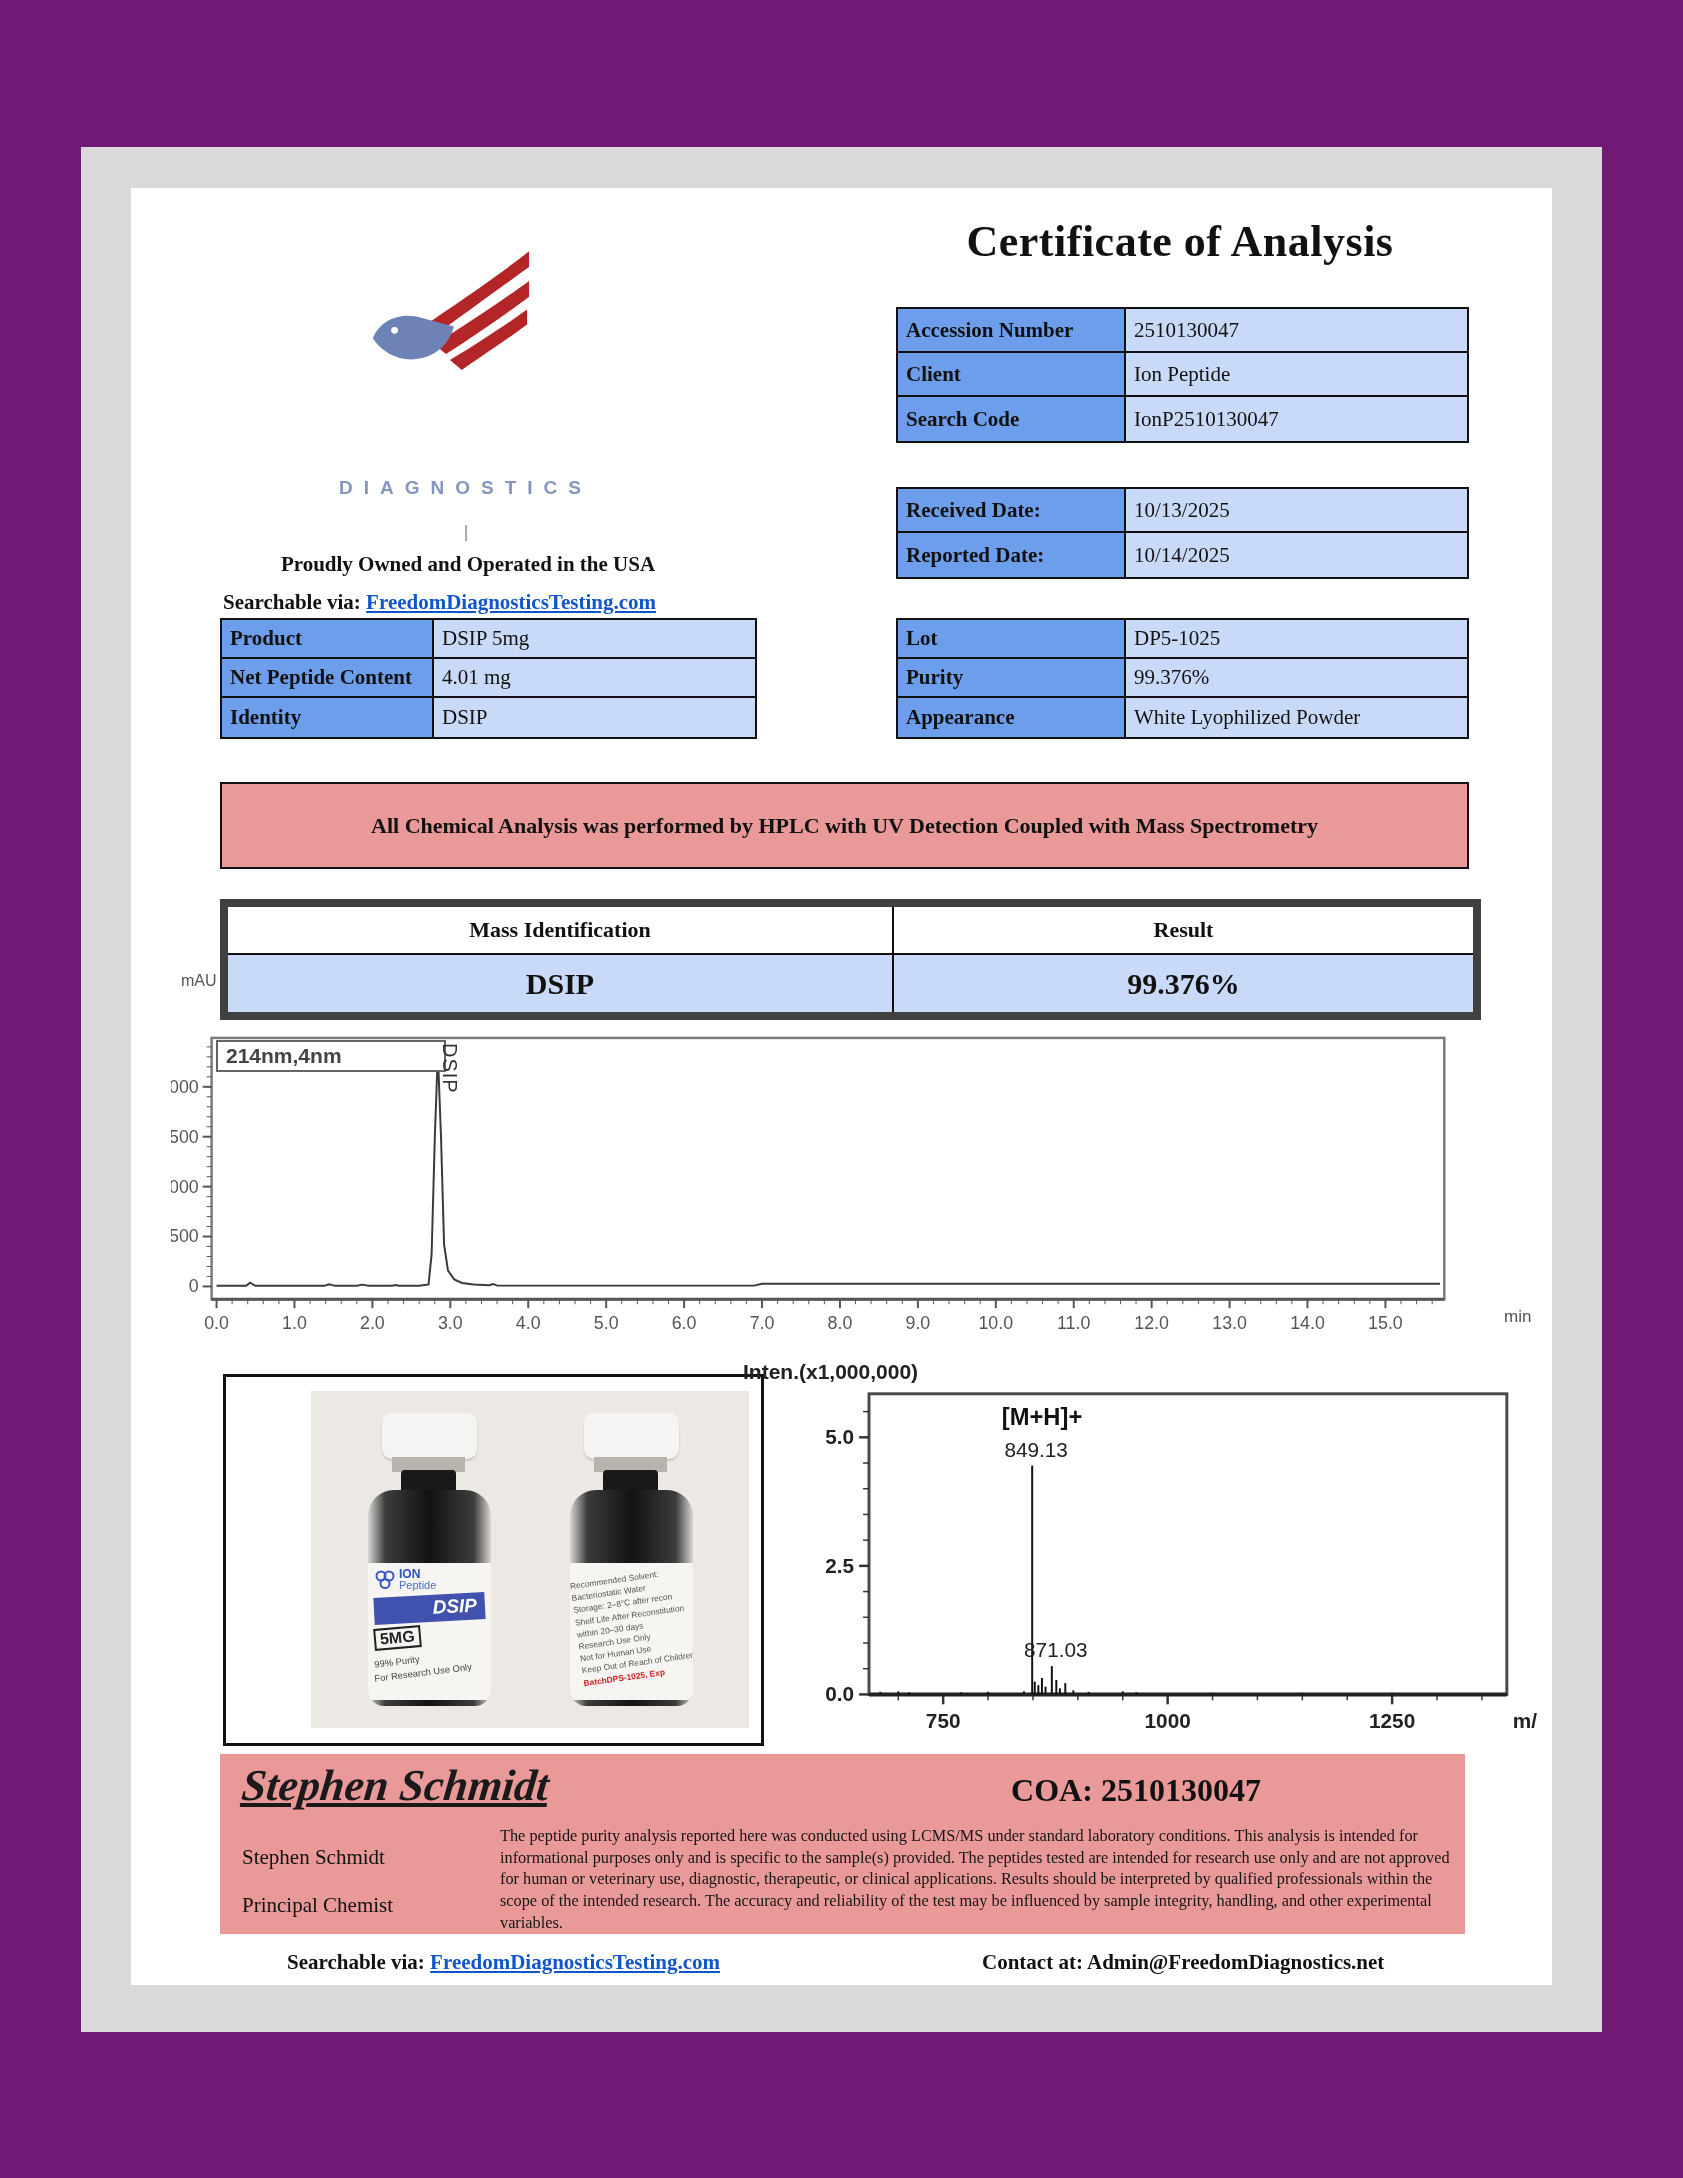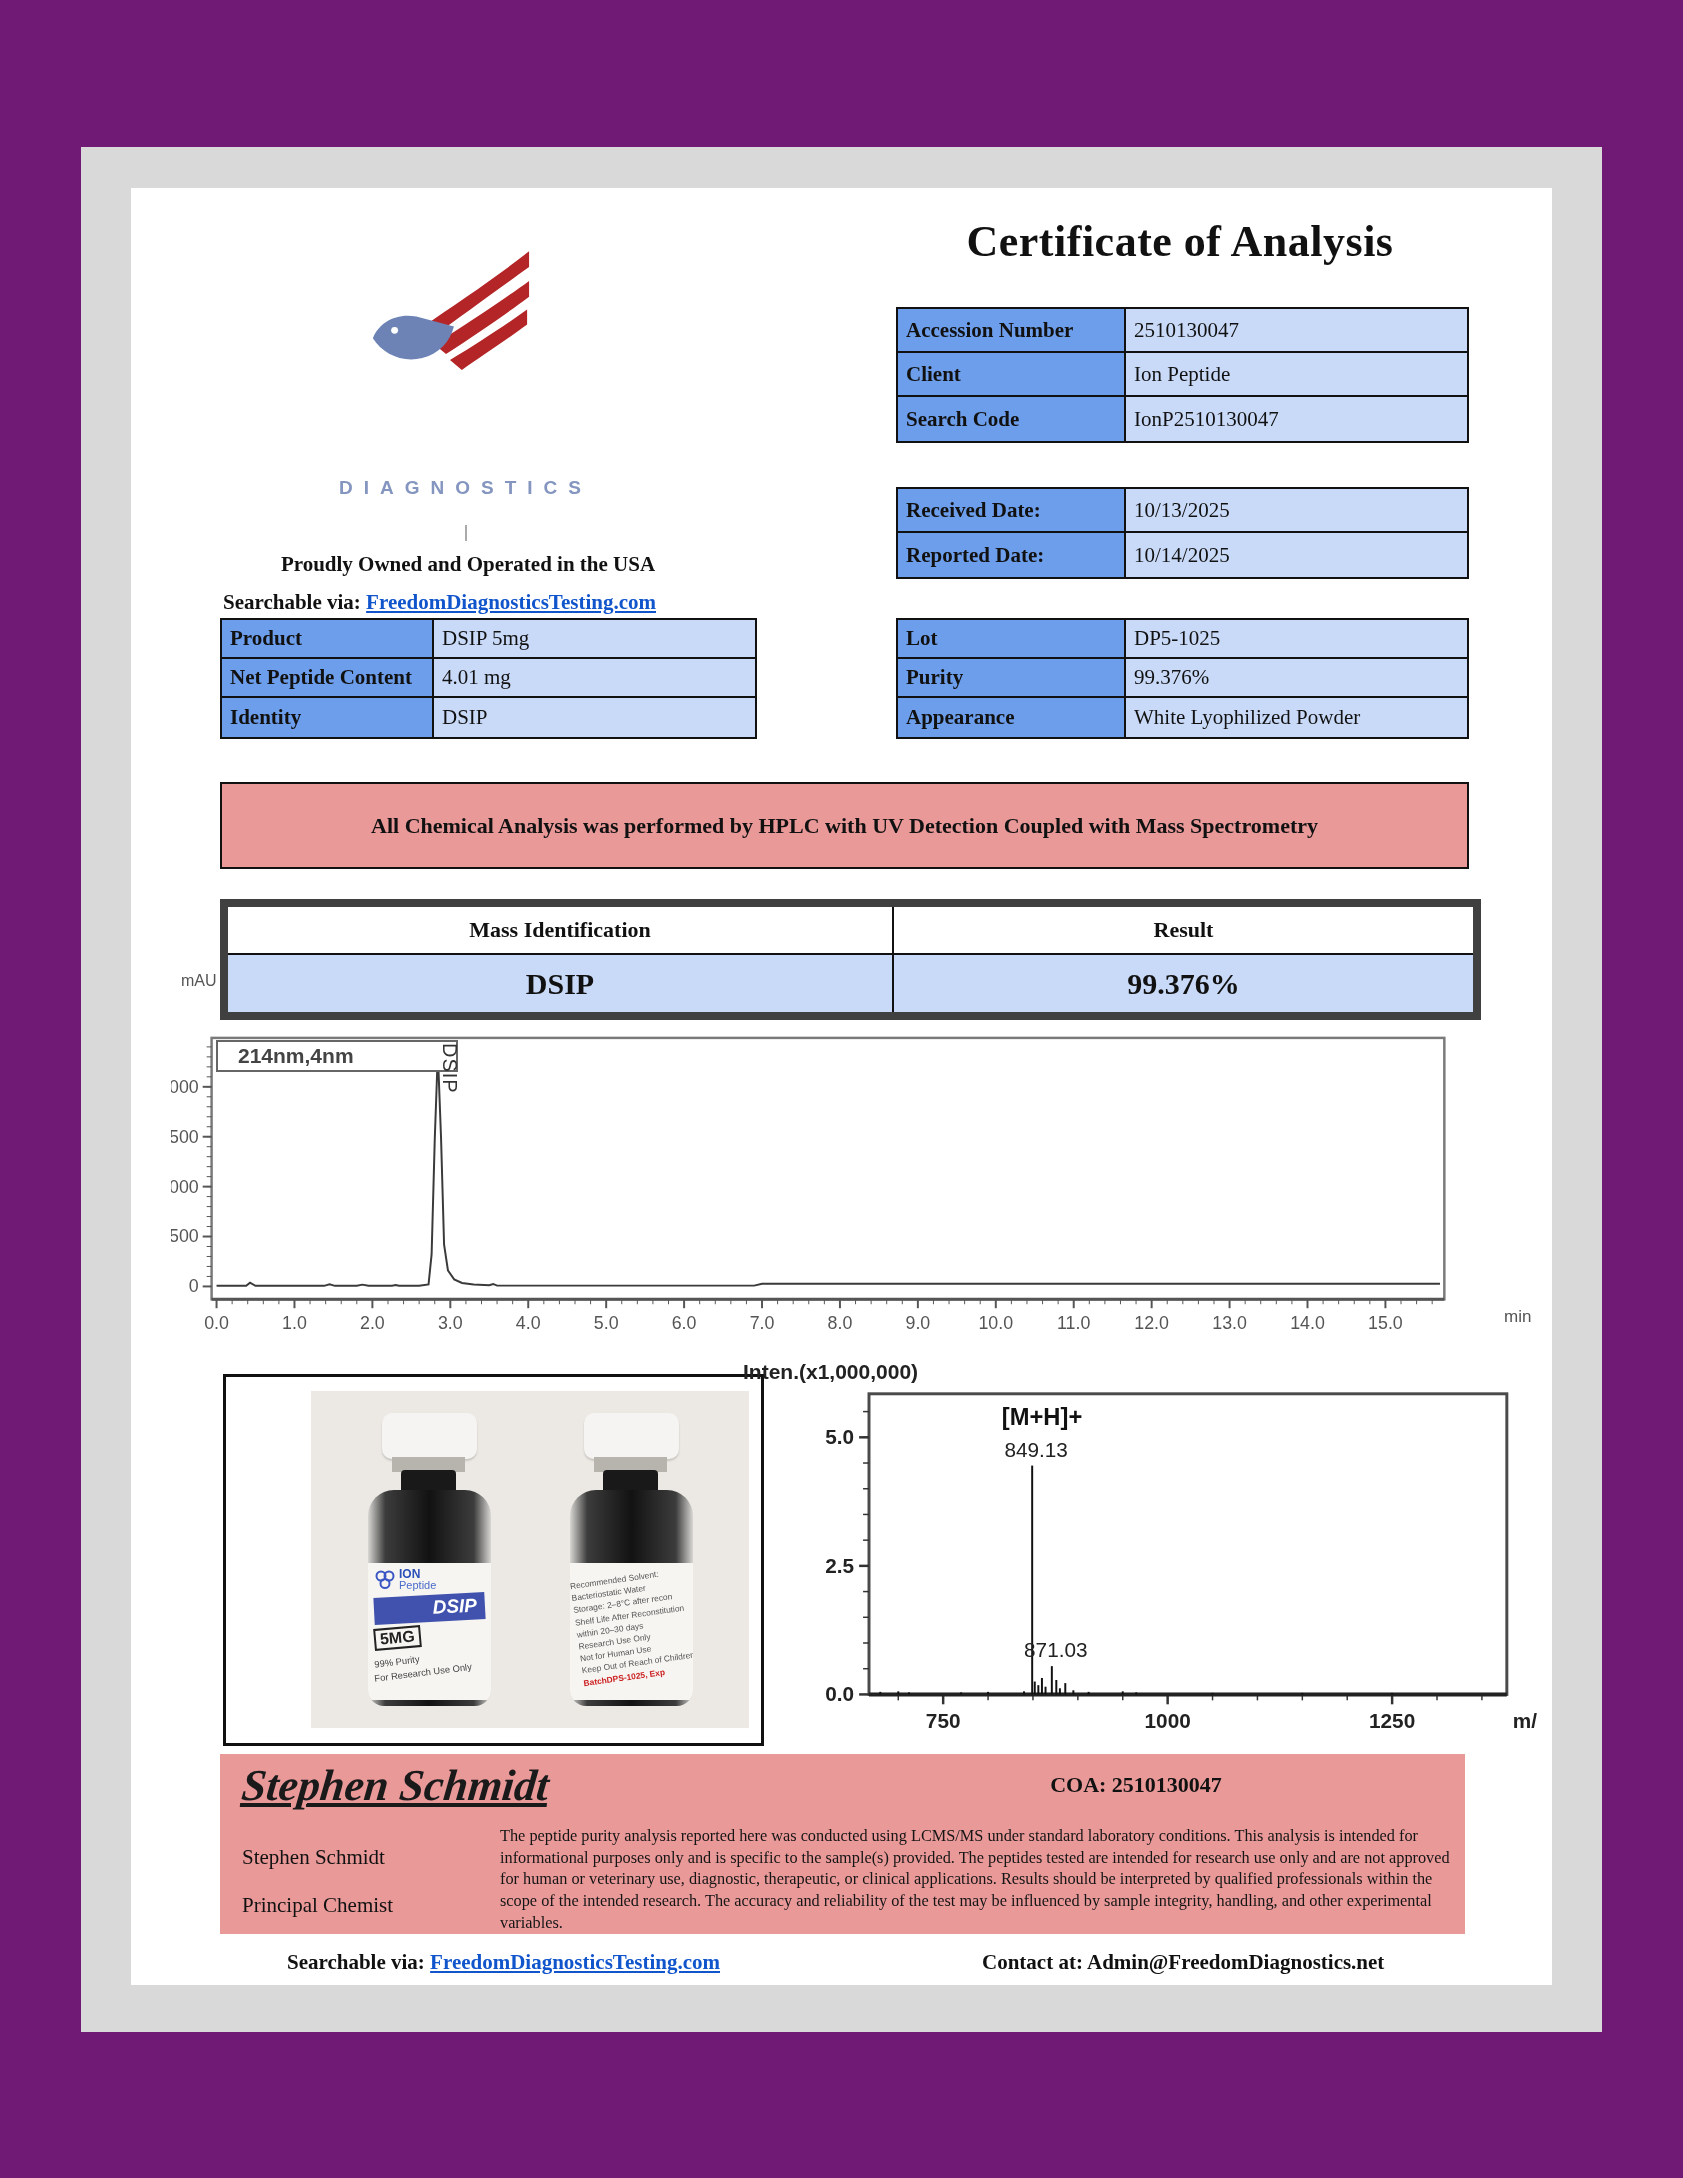--- a/index.html
+++ b/index.html
@@ -34,21 +34,21 @@
 
   
   .results{left:89px;top:711px;width:1245px;display:grid;grid-template-columns:666px 1fr;grid-template-rows:48px 57px;border:8px solid #404040;}
   .results>div{display:flex;align-items:center;justify-content:center;}
   .rh{background:#fff;font-weight:bold;font-size:22px;border-bottom:2px solid #111;}
   .rv{background:#c9daf8;font-weight:bold;font-size:30px;}
   .cdiv{border-right:2px solid #111;}
 
   
   .mau-label{left:50px;top:784px;font-family:"Liberation Sans",sans-serif;font-size:16px;color:#555;}
-  .detector-box{left:85px;top:852px;width:218px;height:28px;border:2px solid #666;background:#fff;display:flex;align-items:center;padding-left:20px;font-family:"Liberation Sans",sans-serif;font-weight:bold;font-size:21px;color:#444;}
+  .detector-box{left:85px;top:852px;width:218px;height:28px;border:2px solid #666;background:#fff;display:flex;align-items:center;padding-left:8px;font-family:"Liberation Sans",sans-serif;font-weight:bold;font-size:21px;color:#444;}
   .peak-label{left:307px;top:855px;writing-mode:vertical-rl;font-family:"Liberation Sans",sans-serif;font-size:20px;color:#333;letter-spacing:1px;}
   .min-label{left:1373px;top:1119px;font-family:"Liberation Sans",sans-serif;font-size:17px;color:#555;}
   .axlbl{font-family:"Liberation Sans",sans-serif;font-size:18px;fill:#555;}
 
   
   .vial-box{left:92px;top:1186px;width:535px;height:366px;border:3px solid #111;background:#fff;}
   .photo{position:absolute;left:85px;top:14px;width:438px;height:337px;background:#ece9e4;display:flex;justify-content:center;gap:14px;padding-top:22px;box-sizing:border-box;}
   .vial{position:relative;width:188px;height:297px;}
   .cap{position:absolute;left:47px;top:0;width:95px;height:46px;background:#f5f4f2;border-radius:10px;box-shadow:0 2px 2px rgba(0,0,0,.15);}
   .collar{position:absolute;left:57px;top:44px;width:73px;height:15px;background:#b7b4ae;}
@@ -68,21 +68,21 @@
 
   
   .ms-title{left:612px;top:1172px;font-family:"Liberation Sans",sans-serif;font-weight:bold;font-size:21px;color:#222;}
   .ms-num{font-family:"Liberation Sans",sans-serif;font-size:21px;fill:#222;font-weight:700;}
   .ms-anno{font-family:"Liberation Sans",sans-serif;font-size:24px;font-weight:700;fill:#111;}
   .ms-peaklbl{font-family:"Liberation Sans",sans-serif;font-size:21px;fill:#222;}
 
   
   .sig-box{left:89px;top:1566px;width:1245px;height:180px;background:#ea9999;}
   .sig-script{position:absolute;left:22px;top:6px;font-style:italic;font-size:44px;font-weight:bold;text-decoration:underline;transform:skewX(-6deg);color:#1a1a1a;}
-  .coa{position:absolute;left:619px;top:18px;width:594px;text-align:center;font-weight:bold;font-size:22px;}
+  .coa{position:absolute;left:619px;top:18px;width:594px;text-align:center;font-weight:bold;font-size:32px;}
   .sig-name{position:absolute;left:22px;top:91px;font-size:21px;}
   .sig-title{position:absolute;left:22px;top:139px;font-size:21px;}
   .disclaimer{position:absolute;left:280px;top:71px;width:958px;font-size:16.3px;line-height:1.33;color:#151515;}
 
   
   .footer-search{left:156px;top:1762px;}
   .footer-contact{left:851px;top:1762px;font-weight:bold;font-size:21px;white-space:nowrap;}
 </style>
 </head>
 <body>

